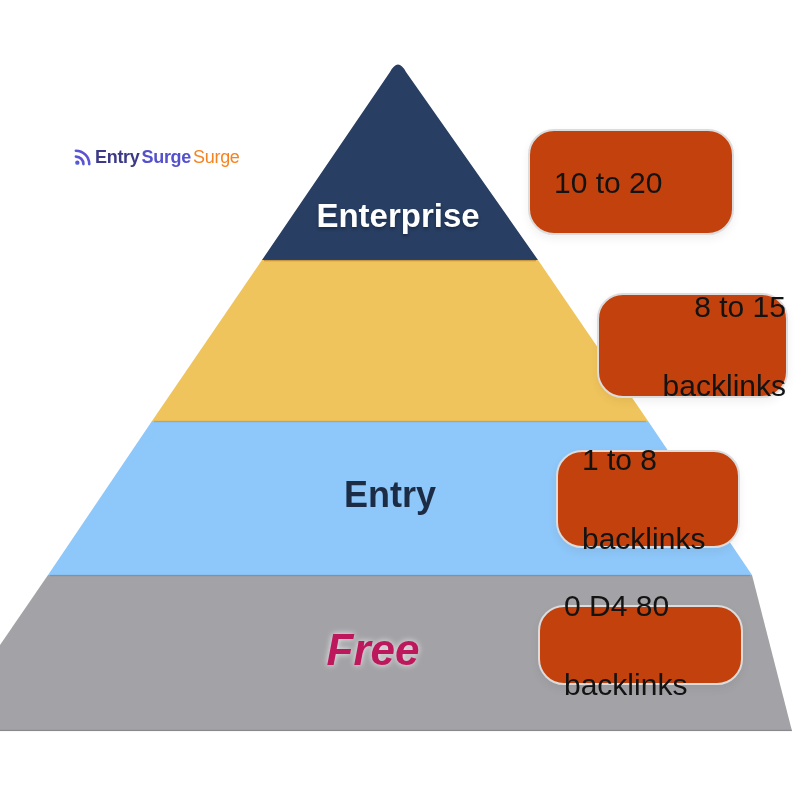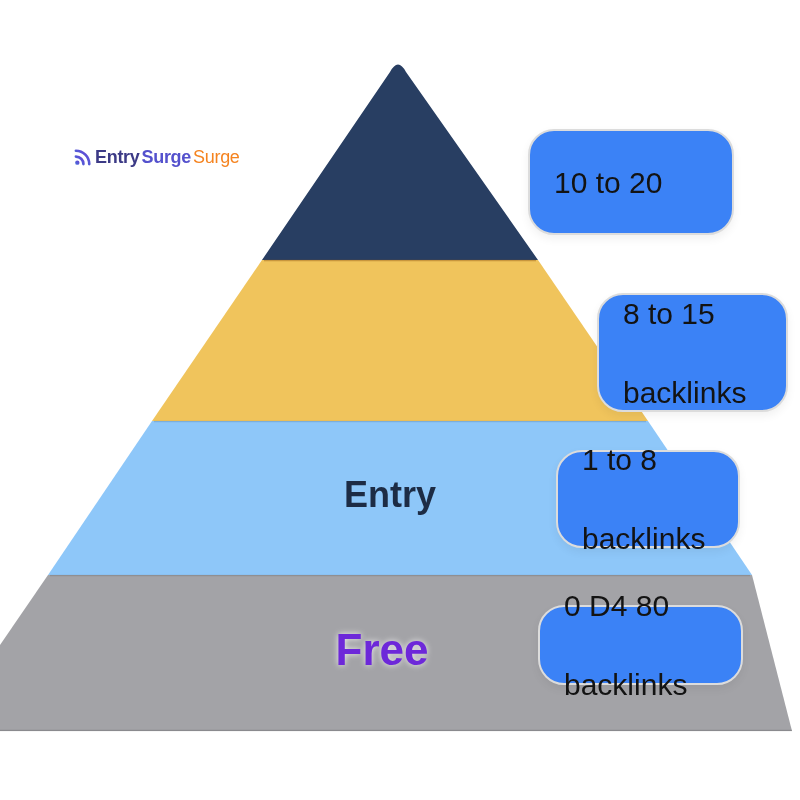--- a/index.html
+++ b/index.html
@@ -8,32 +8,32 @@
     font-family:"Liberation Sans", sans-serif;
   }
   .stage{position:absolute;inset:0;width:800px;height:800px;}
   svg.pyramid{position:absolute;left:0;top:0;}
 
   .tier-label{position:absolute;transform:translate(-50%,-50%);white-space:nowrap;}
   .lbl-enterprise{left:398px;top:216px;font-size:33px;font-weight:700;color:#ffffff;
     text-shadow:0 2px 3px rgba(10,22,44,.45);}
   .lbl-professional{left:392px;top:346px;font-size:44px;font-weight:600;color:#2d2e33;}
   .lbl-entry{left:390px;top:495px;font-size:36px;font-weight:700;color:#1d2c45;}
-  .lbl-free{left:382px;top:650px;font-size:44px;font-weight:600;color:#6d28d9;
-    text-shadow:0 0 6px rgba(255,255,255,.85);}
+  .lbl-free{left:373px;top:650px;font-size:44px;font-weight:600;color:#be185d;
+    text-shadow:0 0 6px rgba(255,255,255,.85);font-style:italic;}
 
   .callout{
-    position:absolute;background:#3b82f6;border:2px solid #dcdcdc;border-radius:26px;
+    position:absolute;background:#c2410c;border:2px solid #dcdcdc;border-radius:26px;
     box-shadow:0 4px 10px rgba(0,0,0,.06);
     display:flex;flex-direction:column;justify-content:center;
     padding-left:24px;box-sizing:border-box;
     font-size:30px;line-height:39px;color:#131313;gap:40px;
   }
   .c1{left:528px;top:129px;width:206px;height:106px;}
-  .c2{left:597px;top:293px;width:191px;height:119px;}
+  .c2{left:597px;top:293px;width:191px;height:105px;text-align:right;}
   .c3{left:556px;top:450px;width:184px;height:98px;border-radius:26px;}
   .c4{left:538px;top:605px;width:205px;height:80px;}
 
   .logo{
     position:absolute;left:73px;top:146px;height:22px;
     display:flex;align-items:center;gap:2px;
     font-size:18px;font-weight:700;letter-spacing:-0.3px;white-space:nowrap;
   }
   .logo .p1{color:#3c3a86;}
   .logo .p2{color:#5451cd;}
@@ -48,20 +48,21 @@
     <path d="M 262 260 L 390 72 Q 398 57 406 72 L 538 260 Z" fill="#283e62"></path>
     <path d="M 262 260 L 538 260 L 648 421 L 152 421 Z" fill="#f0c45c"></path>
     <path d="M 152 421 L 648 421 L 752 575 L 48 575 Z" fill="#8ec7f9"></path>
     <path d="M 48 575 L 752 575 L 792 731 L 0 731 L 0 645 Z" fill="#a3a3a7"></path>
     <line x1="264" y1="260.5" x2="536" y2="260.5" stroke="rgba(150,95,25,0.45)" stroke-width="1.5"></line>
     <line x1="154" y1="421.5" x2="646" y2="421.5" stroke="rgba(0,0,0,0.12)" stroke-width="1.5"></line>
     <line x1="50" y1="575.5" x2="750" y2="575.5" stroke="rgba(0,0,0,0.12)" stroke-width="1.5"></line>
     <line x1="0" y1="730.5" x2="792" y2="730.5" stroke="rgba(0,0,0,0.15)" stroke-width="1.5"></line>
   </svg>
 
+  <div class="tier-label lbl-enterprise">Enterprise</div>
   <div class="tier-label lbl-entry">Entry</div>
   <div class="tier-label lbl-free">Free</div>
 
   <div class="callout c1">
     <div>10 to 20</div>
   </div>
   <div class="callout c2">
     <div>8 to 15</div>
     <div>backlinks</div>
   </div>

